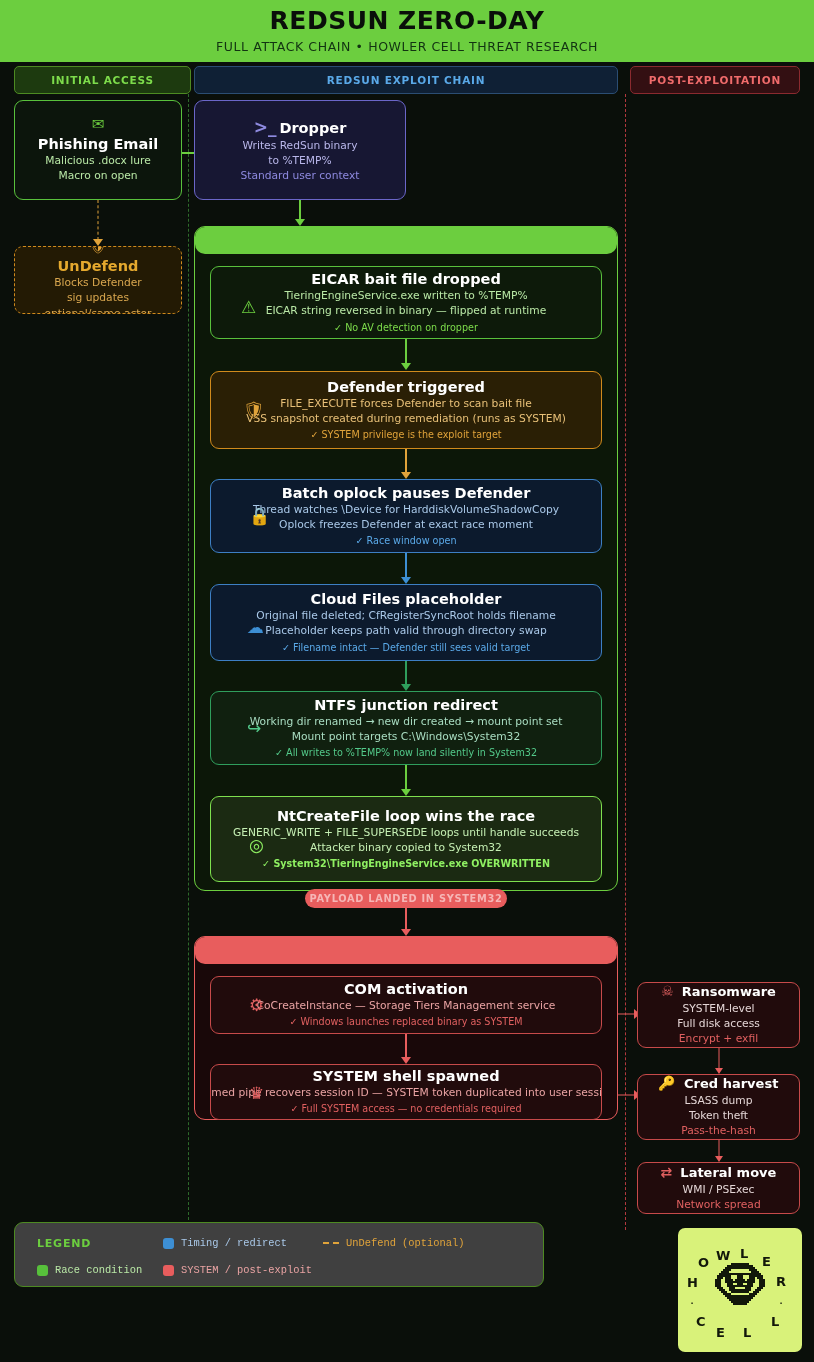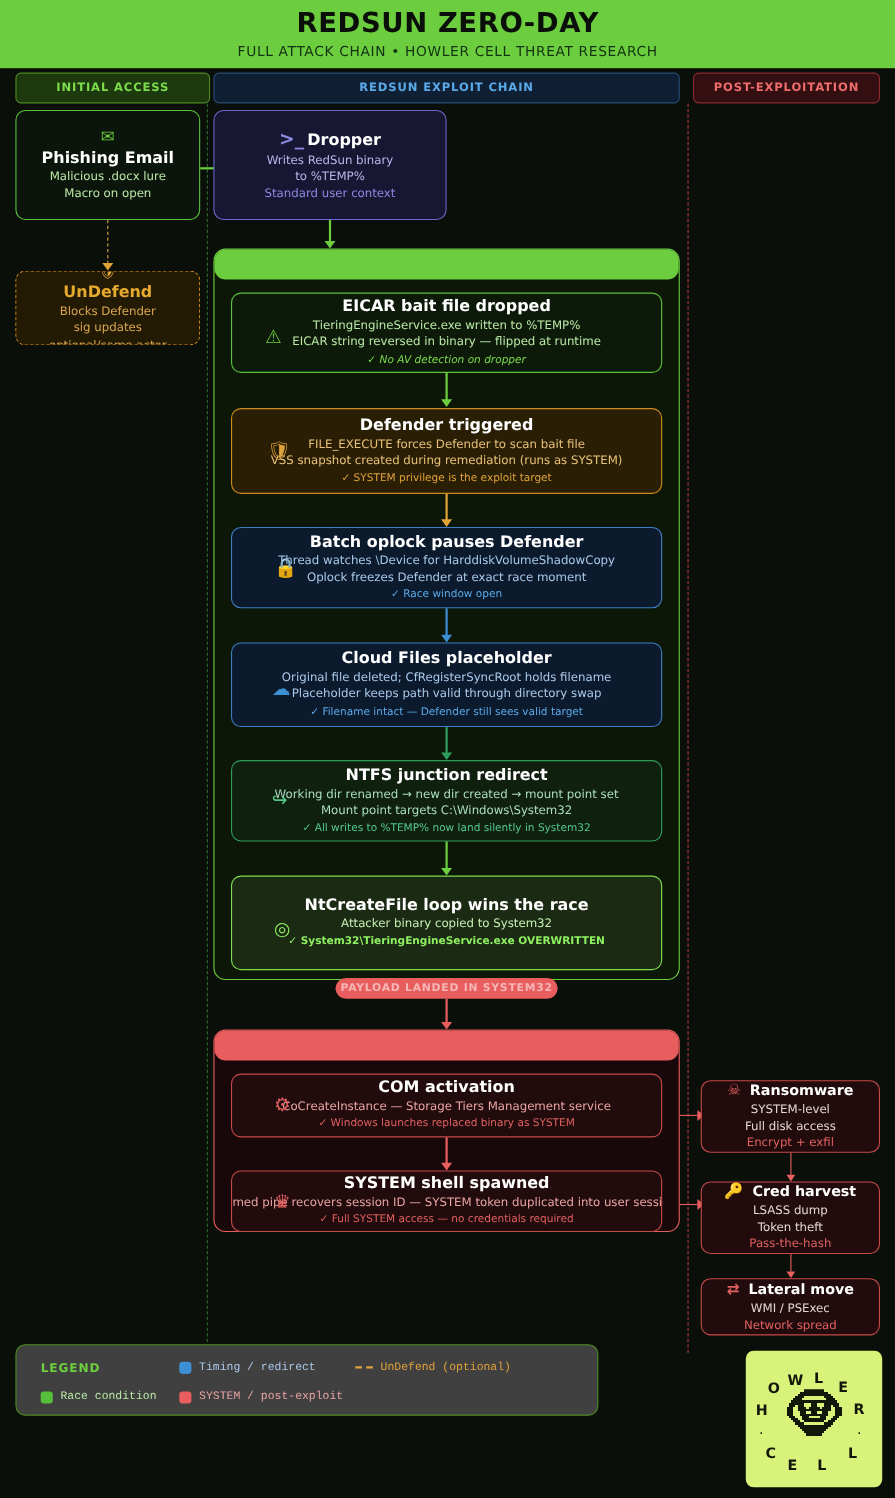--- a/index.html
+++ b/index.html
@@ -49,21 +49,21 @@
   }
   .node .nico{
     font-size:15px; line-height:1; margin-bottom:3px;
   }
   .node .ntitle{ font-size:14.5px; font-weight:bold; color:#ffffff; line-height:1.25; }
   .node .nline{ font-size:10.7px; line-height:1.42; }
   .node .ncheck{ font-size:9.6px; line-height:1.5; margin-top:2px; }
 
   
   .green { background:#14241244; border:1.4px solid #59c13c; }
-  .green .nline{ color:#b9e8a6; } .green .ncheck{ color:#7ddc4b;font-style:italic; }
+  .green .nline{ color:#b9e8a6; } .green .ncheck{ color:#7ddc4b; }
   .greenhi{ background:#1b2a12; border:1.6px solid #7ee04e; }
   .greenhi .nline{ color:#c6f0b4; } .greenhi .ncheck{ color:#8ff062; font-weight:bold; }
   .darkgreen{ background:#10200f; border:1.3px solid #2f9e5c; }
   .darkgreen .nline{ color:#a9ddc2; } .darkgreen .ncheck{ color:#53c98a; }
   .purple{ background:#171733; border:1.4px solid #6b66c9; }
   .purple .nline{ color:#b9b7ea; }
   .amber { background:#2a1f05; border:1.4px solid #d08a1c; }
   .amber .nline{ color:#e8c078; } .amber .ncheck{ color:#e0a33a; }
   .amberdash{ background:#231a04; border:1.4px dashed #d08a1c; }
   .amberdash .ntitle{ color:#e5a92e; } .amberdash .nline{ color:#d9a74f; }
@@ -253,20 +253,21 @@
   </div>
 
   <div class="arrow" style="left:400px; top:765px; width:11px; height:31px;">
     <div class="shaft" style="height:25px; border-left:2px solid #6cce3f;"></div>
     <div class="head" style="border-top:7px solid #6cce3f;"></div>
   </div>
 
   <div class="node greenhi" style="left:210px; top:796px; width:392px; height:86px;">
     <span class="rowico" style="color:#8ff062;left:38px;top:57%;">◎</span>
     <div class="ntitle">NtCreateFile loop wins the race</div>
+    <div class="nline">GENERIC_WRITE + FILE_SUPERSEDE loops until handle succeeds</div>
     <div class="nline">Attacker binary copied to System32</div>
     <div class="ncheck">✓  System32\TieringEngineService.exe OVERWRITTEN</div>
   </div>
 
   <div class="pill" style="left:305px; top:889px; width:202px;">PAYLOAD LANDED IN SYSTEM32</div>
 
   <div class="arrow" style="left:400px; top:908px; width:11px; height:28px;">
     <div class="shaft" style="height:22px; border-left:2px solid #e85d5d;"></div>
     <div class="head" style="border-top:7px solid #e85d5d;"></div>
   </div>

